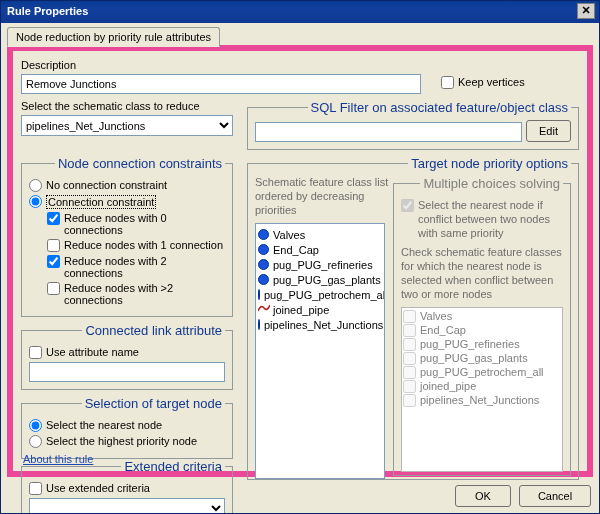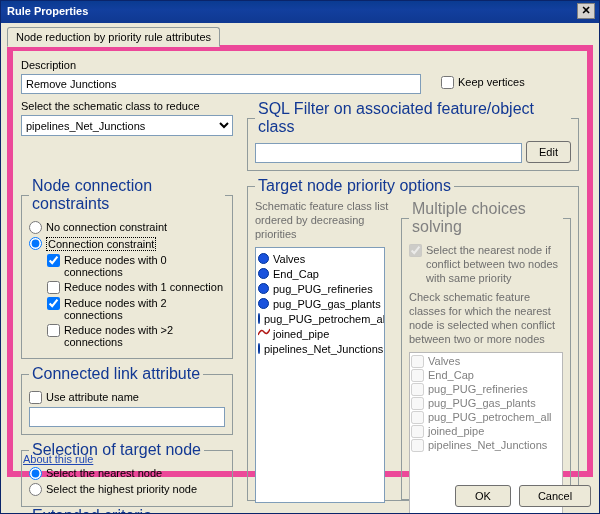--- a/index.html
+++ b/index.html
@@ -3,21 +3,21 @@
 <meta charset="utf-8">
 <style>
   html, body { margin:0; padding:0; font-family:Tahoma,Verdana,sans-serif; font-size:11px; color:#000; background:#eee; }
   .window { width:600px; height:514px; background:#ECE9D8; border:1px solid #0A246A; box-sizing:border-box; position:relative; overflow:hidden; }
   .titlebar { height:22px; background:linear-gradient(to bottom,#0A3B91,#123F9E 40%,#0F3891); color:#fff; font-weight:bold; font-size:11px; padding:4px 6px 0 6px; box-sizing:border-box; position:relative; }
   .closebtn { position:absolute; right:4px; top:2px; width:18px; height:16px; background:#D6D3CE; border:1px solid #808080; box-sizing:border-box; color:#000; font-size:11px; line-height:12px; text-align:center; font-family:Arial; }
   .tabstrip { height:24px; padding:4px 6px 0 6px; box-sizing:border-box; position:relative; }
   .tab { display:inline-block; background:#ECE9D8; border:1px solid #919B9C; border-bottom:1px solid #ECE9D8; padding:3px 8px; font-size:11px; position:relative; z-index:2; border-radius:3px 3px 0 0; }
   .panel { position:absolute; left:6px; right:6px; top:44px; bottom:36px; border:6px solid #ec4899; background:#ECE9D8; padding:8px; box-sizing:border-box; border-top-left-radius:0; }
   fieldset { border:1px solid #919B9C; margin:0 0 6px 0; padding:6px 8px 8px 8px; box-sizing:border-box; }
-  legend { font-size:16px; color:#123893; padding:0 3px; }
+  legend { font-size:13px; color:#123893; padding:0 3px;text-align:right; }
   .lbl { font-size:11px; color:#000; display:block; margin-bottom:3px; }
   input.text { border:1px solid #7F9DB9; font-size:11px; padding:2px 4px; background:#fff; box-sizing:border-box; height:20px; }
   select { border:1px solid #7F9DB9; font-size:11px; background:#fff; box-sizing:border-box; height:21px; }
   .chk, .rdo { margin:0 4px 0 0; vertical-align:middle; }
   .row { margin:3px 0; display:flex; align-items:flex-start; }
   .btn { background:#ECE9D8; border:1px solid #707070; border-radius:3px; font-size:11px; padding:2px 12px; height:22px; box-sizing:border-box; }
   .listbox { border:1px solid #7F9DB9; background:#fff; width:130px; height:140px; overflow:auto; padding:2px; box-sizing:border-box; }
   .bullet { display:inline-block; width:9px; height:9px; border-radius:50%; background:#1952DD; border:1px solid #003399; margin-right:4px; vertical-align:middle; }
   .joinedline { display:inline-block; width:12px; height:8px; vertical-align:middle; margin-right:3px; }
   .joinedline svg { display:block; }
@@ -134,21 +134,21 @@
           <div class="row">
               <input type="checkbox" class="chk" style="">
               <span>Use extended criteria</span>
             </div>
           <select style="width:100%;"><option></option></select>
         </fieldset>
       </div>
 
       <fieldset class="tight" style="flex:1; height:324px; position:relative; margin-bottom:0;">
         <legend>Target node priority options</legend>
-        <div style="display:flex; gap:8px; height:100%;">
+        <div style="display:flex; height:100%;">
           <div style="width:138px;">
             <div class="help" style="margin-bottom:6px;">Schematic feature class list ordered by decreasing priorities</div>
             <div class="listbox" style="height:256px;" id="priority-list">
                 <div class="row small">
                   <span class="bullet"></span>
                   <span>Valves</span>
                 </div>
                 <div class="row small">
                   <span class="bullet"></span>
                   <span>End_Cap</span>

